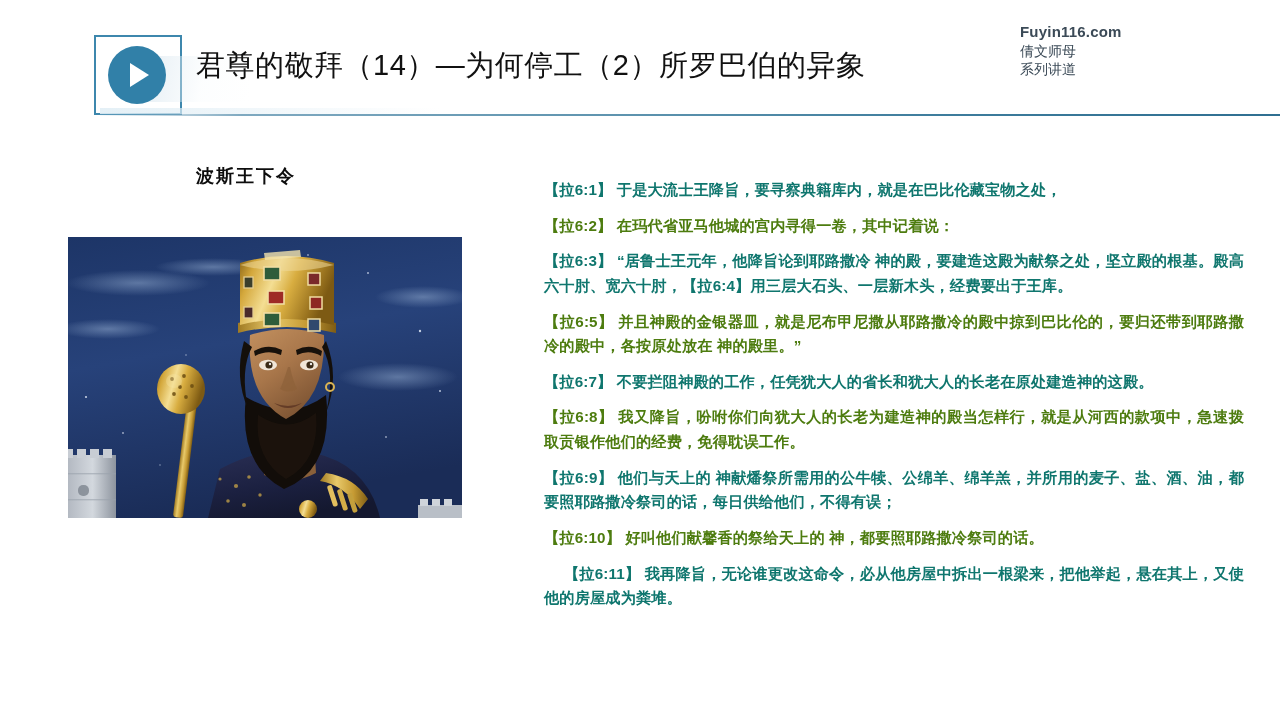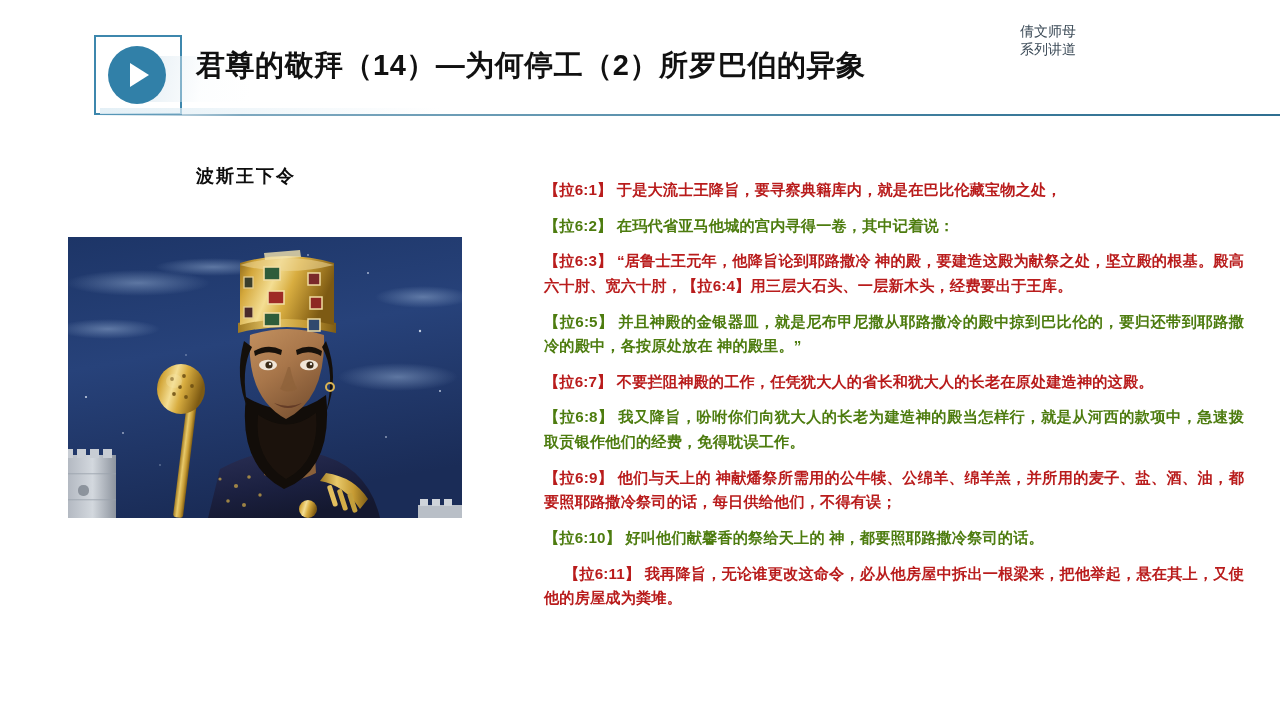--- a/index.html
+++ b/index.html
@@ -61,21 +61,21 @@
     border-left: 19px solid #ffffff;
     border-top: 12px solid transparent;
     border-bottom: 12px solid transparent;
   }
   .slide-title {
     position: absolute;
     left: 196px;
     top: 46px;
     width: 770px;
     font-size: 29px;
-    font-weight: bold;
+    font-weight: normal;
     letter-spacing: 0.5px;
     color: #111111;
     white-space: nowrap;
   }
   .brand {
     position: absolute;
     right: 30px;
     top: 22px;
     width: 230px;
     text-align: left;
@@ -140,40 +140,41 @@
     width: 700px;
   }
   .verse {
     font-size: 15.2px;
     line-height: 1.62;
     margin: 0 0 11px 0;
     text-align: justify;
     letter-spacing: 0.15px;
     font-weight: bold;
   }
-  .verse.red   { color: #b91c1c; }
+  .verse.red   { color: #0f766e; }
   .verse.blue  { color: #4d7c0f; }
   .verse .ref  { font-weight: bold; }
   .verse .ref-strong { font-weight: bold; margin-left: 20px; }
 </style>
 </head>
 <body>
 
 <div class="header">
 
   <div class="logo-frame"></div>
   <div class="logo-sheen"></div>
 
   <div class="play-circle">
     <div class="play-tri"></div>
   </div>
 
   <div class="slide-title">君尊的敬拜（14）—为何停工（2）所罗巴伯的异象</div>
 
   <div class="brand">
+    <div class="brand-site">Fuyin116.com</div>
     <div class="brand-line">倩文师母</div>
     <div class="brand-line">系列讲道</div>
   </div>
 
   <div class="divider-soft"></div>
   <div class="divider"></div>
 </div>
 
 <div class="left-heading">波斯王下令</div>
 

